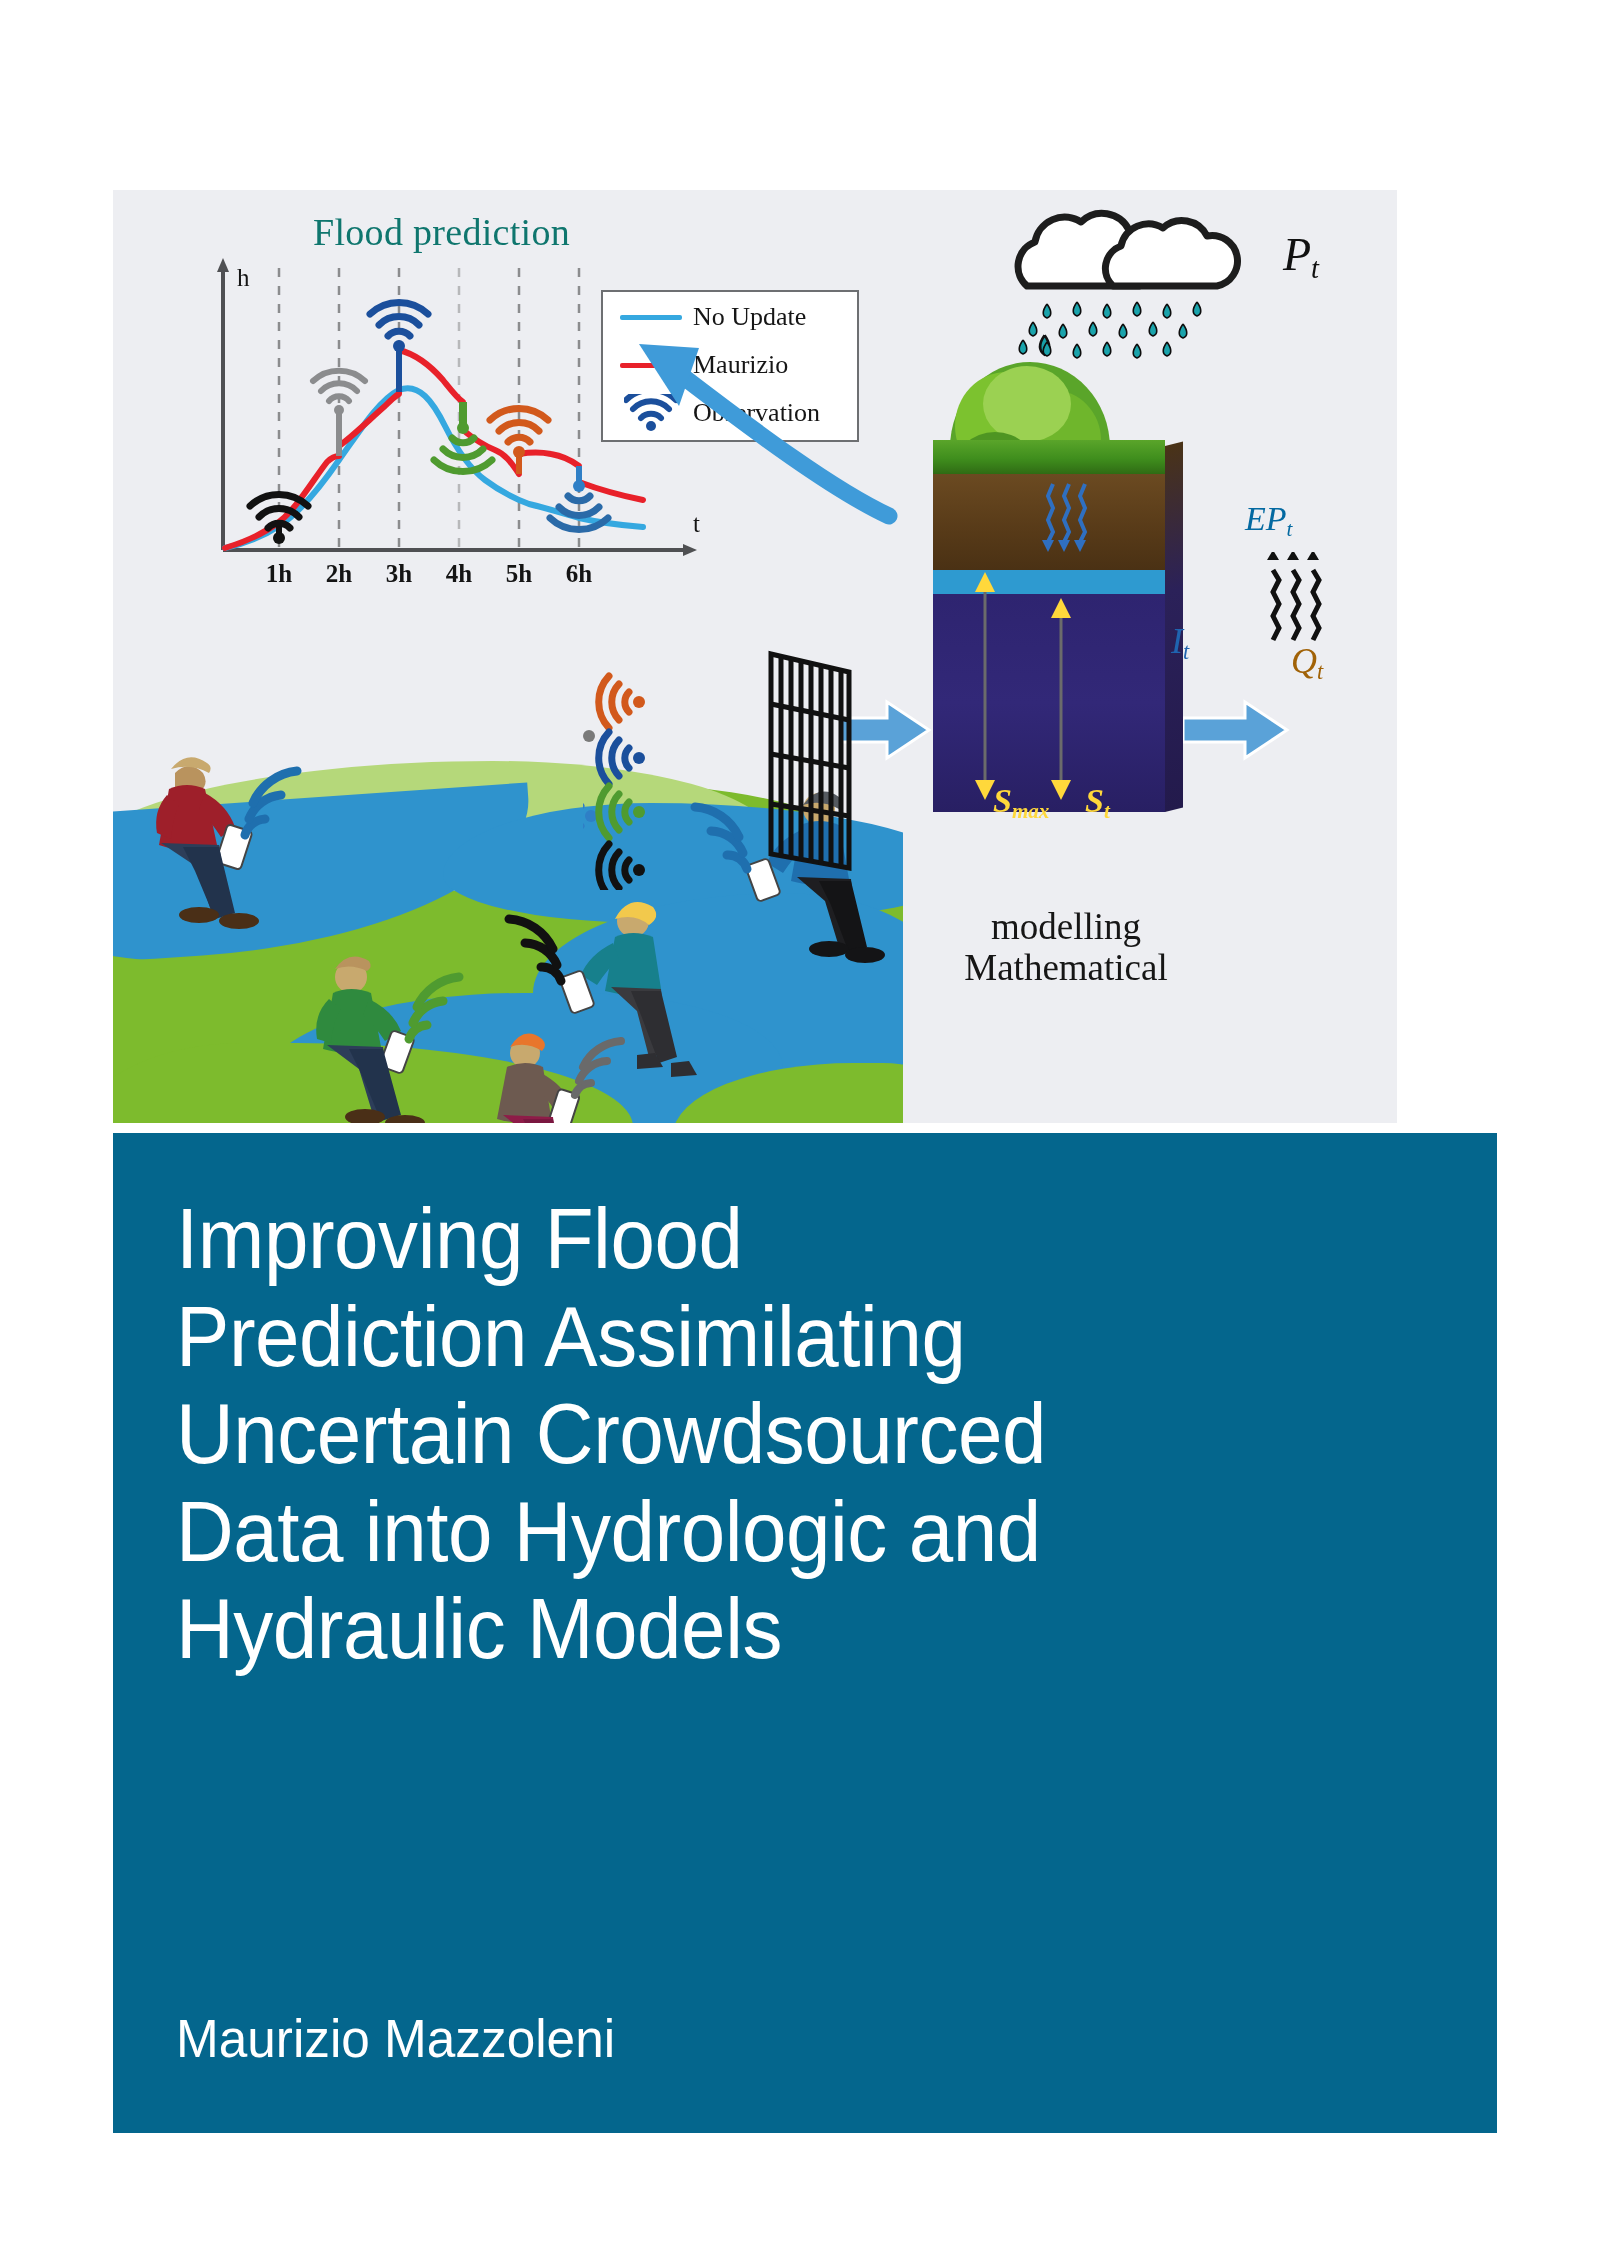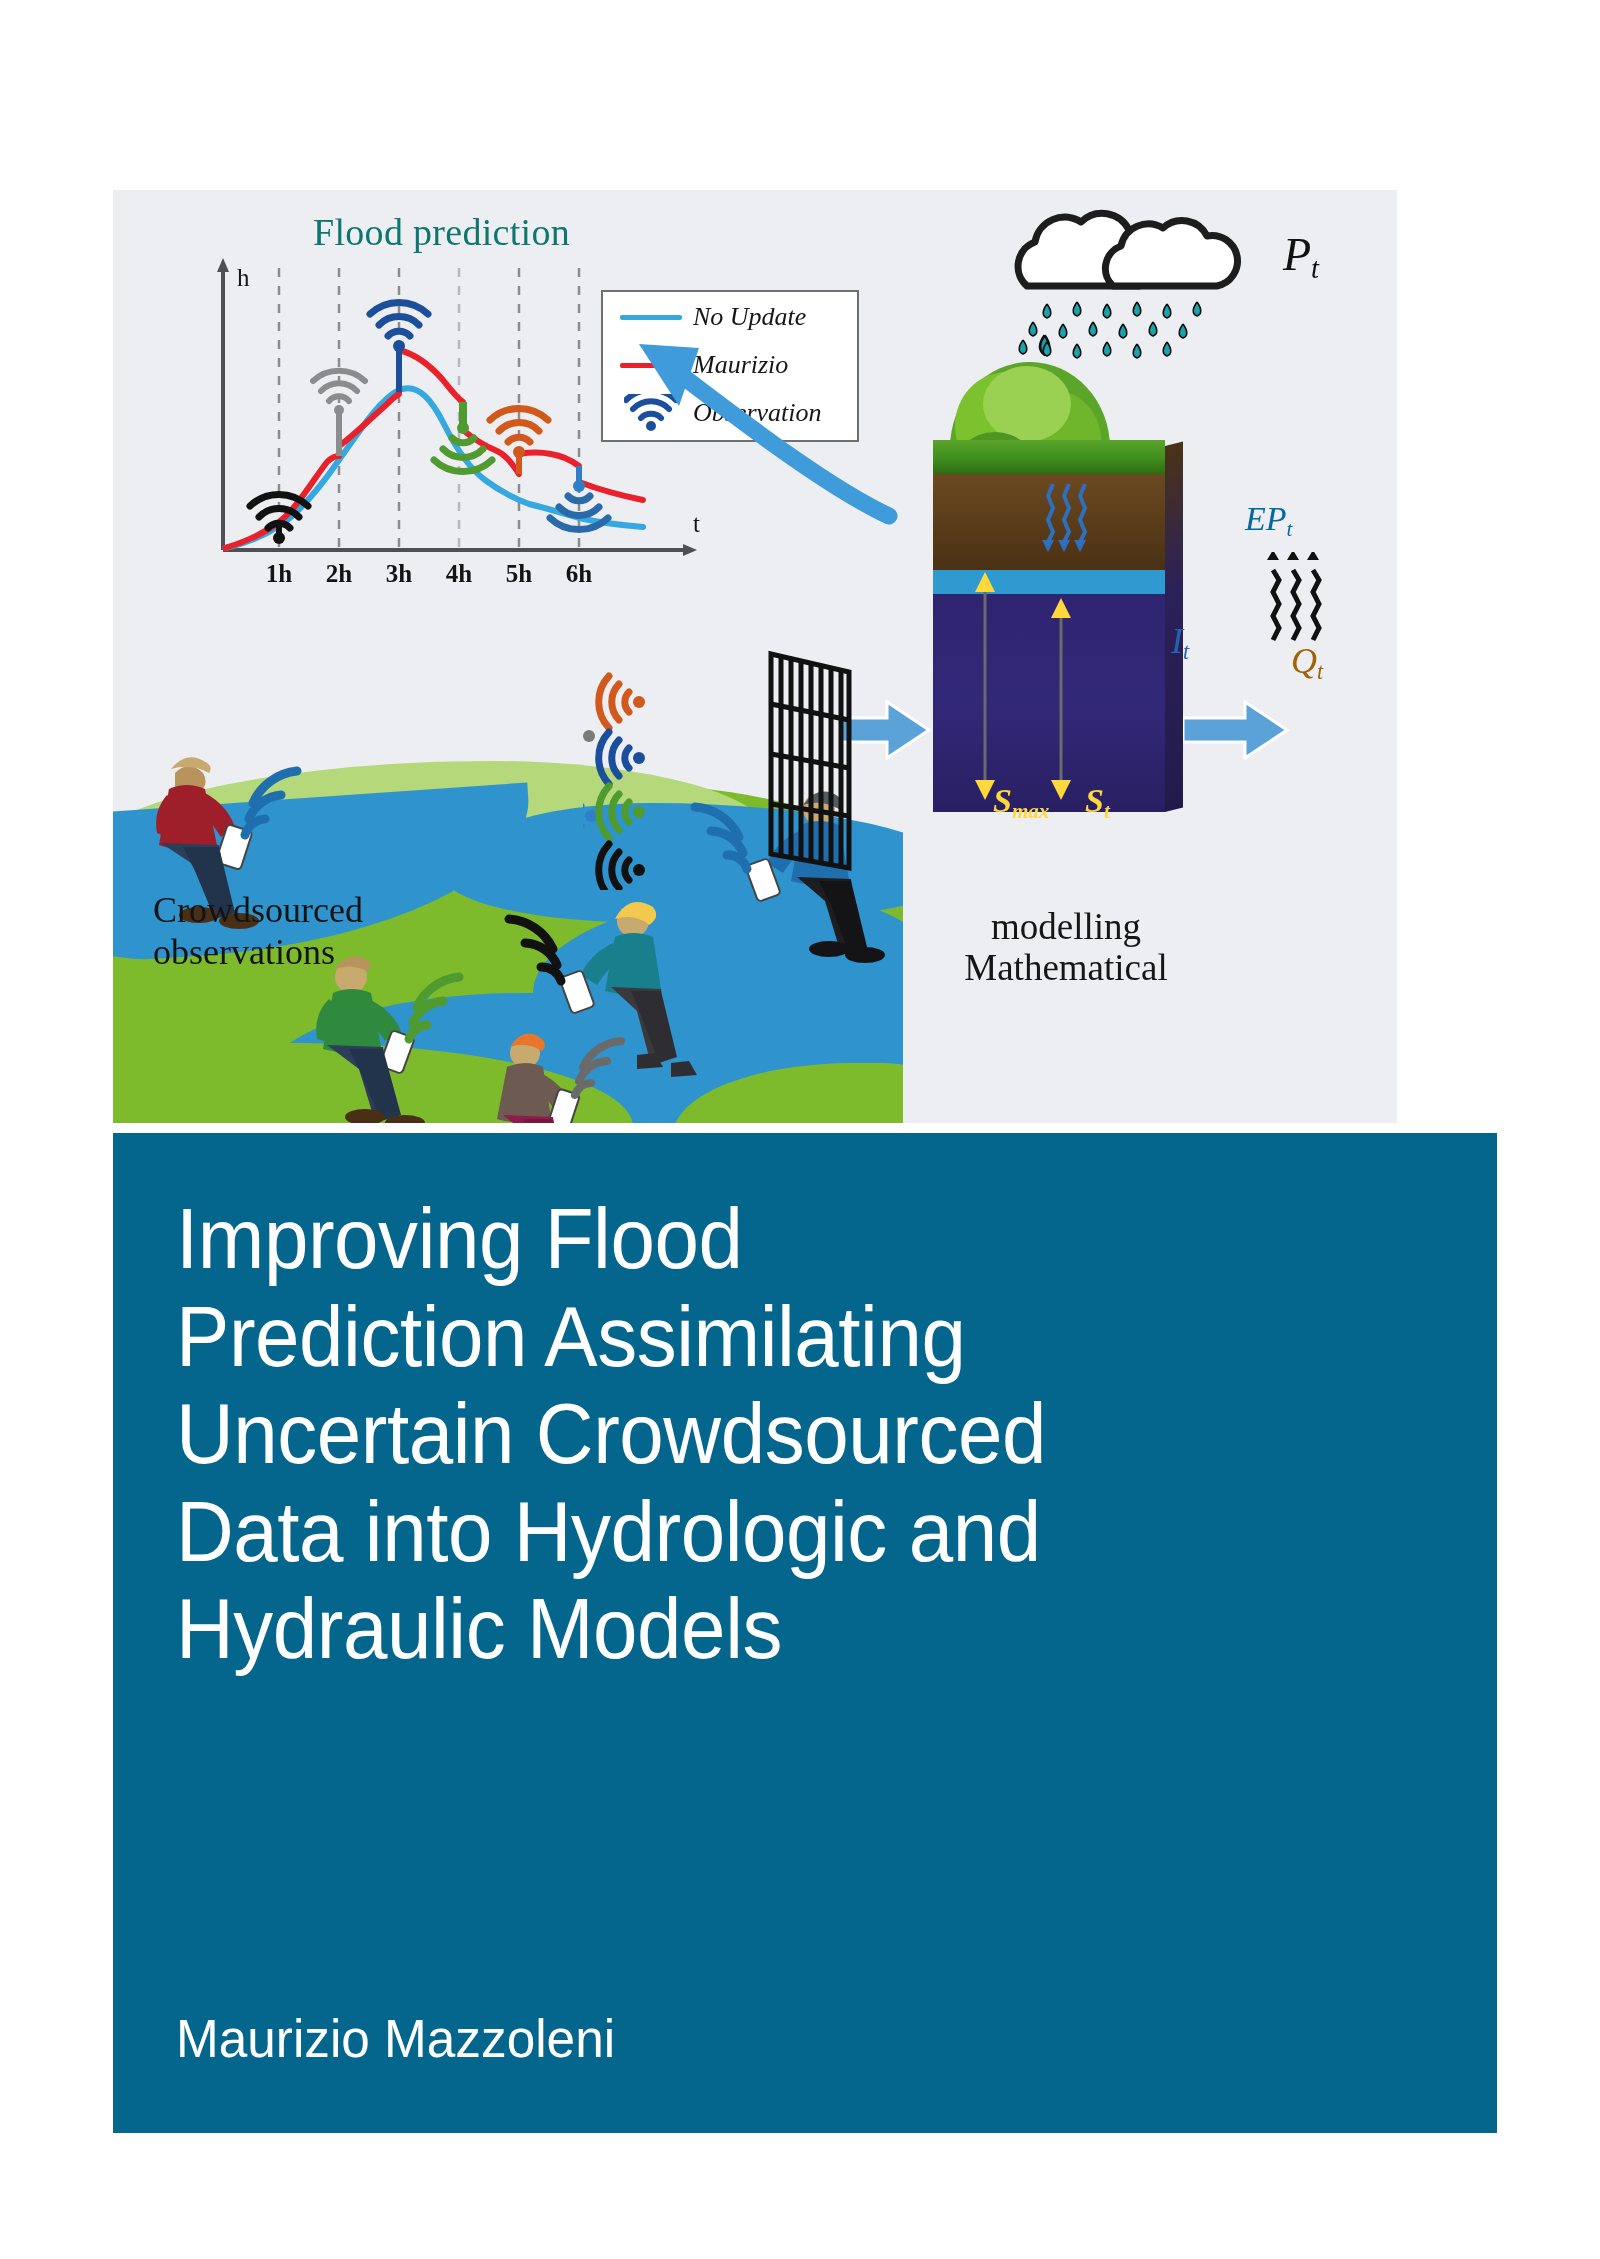--- a/index.html
+++ b/index.html
@@ -141,21 +141,20 @@
     justify-content: center;
     align-items: center;
   }
   .legend-line { width: 62px; height: 5px; border-radius: 2px; }
   .legend-label {
     font-family: "Liberation Serif", serif;
     font-size: 26px;
     color: #161616;
     margin-left: 6px;
     white-space: nowrap;
-    font-style: italic;
   }
 
   
   #model-block {
     position: absolute;
     left: 700px;
     top: 0px;
     width: 584px;
     height: 798px;
   }
@@ -340,24 +339,20 @@
           <path d="M410 376 l30 0 l14 58 l-18 4 l-16 -42 z" fill="#7a1740"></path>
           <g stroke="#6a6a6a" fill="none" stroke-width="8" stroke-linecap="round">
             <path d="M462 352 a18 18 0 0 1 16 -12"></path>
             <path d="M466 338 a32 32 0 0 1 28 -20"></path>
             <path d="M470 324 a46 46 0 0 1 38 -26"></path>
           </g>
         </g>
       </svg>
     </div>
 
-    <div style="position:absolute;left:40px;top:700px;font-family:'Liberation Serif',serif;font-size:36px;line-height:1.16;color:#131313;">
-      <div>Crowdsourced</div>
-      <div>observations</div>
-    </div>
 
     <div id="chart-block">
 
       <div id="chart-title">Flood prediction</div>
 
       <svg id="chart-svg" width="620" height="420">
 
         <g stroke="#8b8c8e" stroke-width="2.5" stroke-dasharray="9 9">
           <line x1="86" y1="18" x2="86" y2="300"></line>
           <line x1="146" y1="18" x2="146" y2="300"></line>

